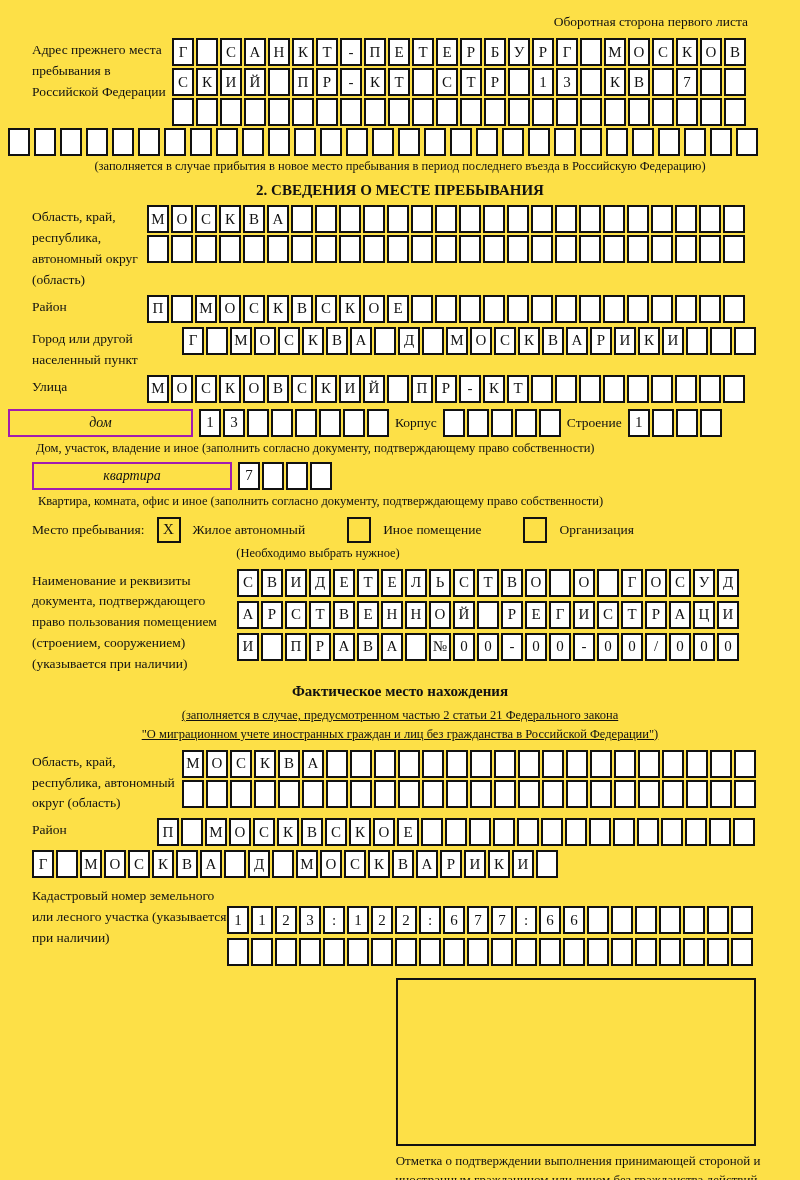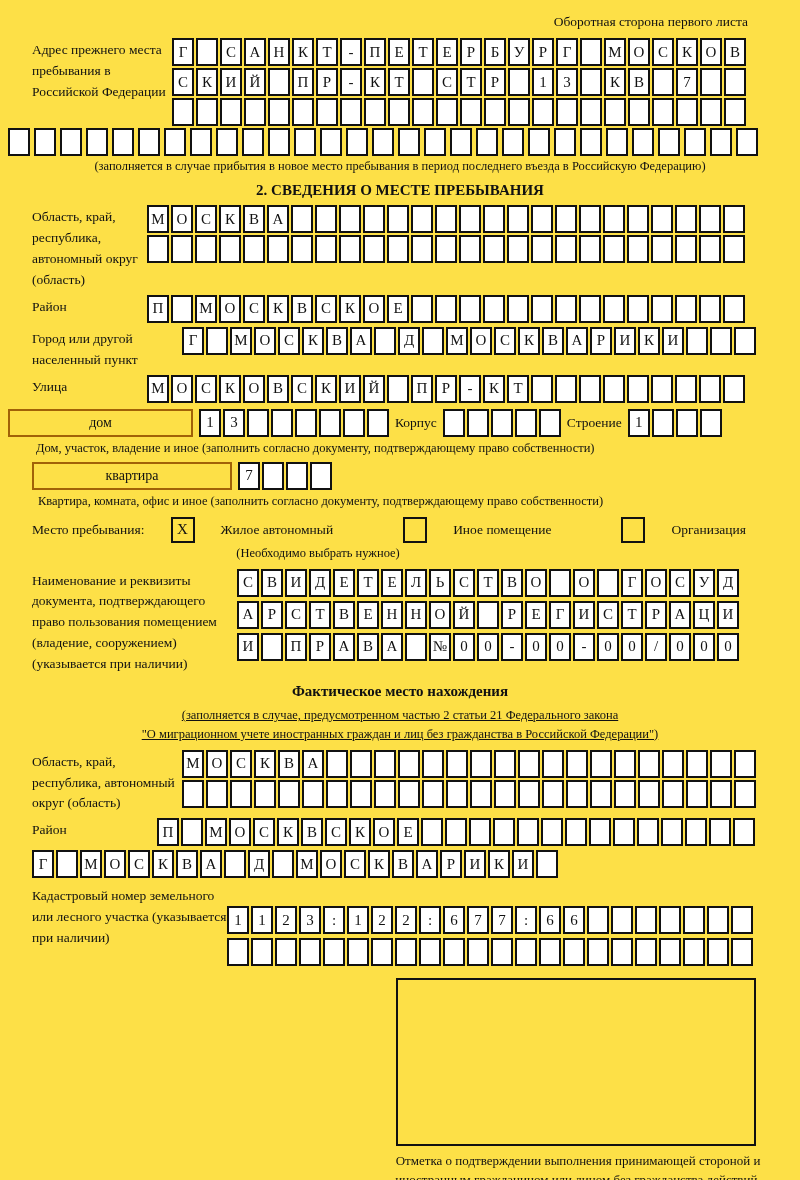--- a/index.html
+++ b/index.html
@@ -24,27 +24,27 @@
     font-size:15px; line-height:1; background:#fff;
   }
   .fullrow { margin-left:0; margin-top:2px; }
 
   .note { font-size:12.5px; margin-top:3px; }
   .center { text-align:center; }
   .sec-title { text-align:center; font-weight:bold; font-size:15px; margin-top:8px; }
 
   .house-row { display:flex; align-items:center; gap:6px; margin-top:6px; }
   .wide-cell {
-    box-sizing:border-box; height:28px; border:2px solid #a16207;
-    display:flex; align-items:center; justify-content:center; font-size:14px; flex:0 0 auto;
+    box-sizing:border-box; height:28px; border:2px solid #a21caf;
+    display:flex; align-items:center; justify-content:center; font-size:14px; flex:0 0 auto;font-style:italic;
   }
   .inline-lbl { font-size:13.5px; flex:0 0 auto; }
   .lnote { font-size:12.5px; margin-left:24px; margin-top:4px; }
 
-  .chk-row { display:flex; align-items:center; gap:26px; margin-left:24px; margin-top:8px; font-size:13.5px; }
+  .chk-row { display:flex; align-items:center; gap:12px; margin-left:24px; margin-top:8px; font-size:13.5px; }
   .chk {
     box-sizing:border-box; width:24px; height:26px; border:2px solid #111;
     display:flex; align-items:center; justify-content:center; font-size:15px; flex:0 0 auto;
   }
   .sp18 { width:18px; flex:0 0 auto; }
 
   .fact-note { font-size:12.5px; text-align:center; line-height:1.5;text-decoration:underline; }
 
   .stamp-box {
     box-sizing:border-box; width:360px; height:168px; border:2px solid #111;
@@ -380,21 +380,21 @@
     <span class="sp18"></span>
     <span class="chk"></span>
     <span>Иное помещение</span>
     <span class="sp18"></span>
     <span class="chk"></span>
     <span>Организация</span>
   </div>
   <div class="note" style="width:620px;text-align:center">(Необходимо выбрать нужное)</div>
 
   <div class="frow mt8">
-    <div class="flabel w205">Наименование и реквизиты документа, подтверждающего право пользования помещением (владение, сооружением) (указывается при наличии)</div>
+    <div class="flabel w205">Наименование и реквизиты документа, подтверждающего право пользования помещением (строением, сооружением) (указывается при наличии)</div>
     <div class="rows" style="gap:4px">
       <div class="boxrow">
           <span class="cb">С</span>
           <span class="cb">В</span>
           <span class="cb">И</span>
           <span class="cb">Д</span>
           <span class="cb">Е</span>
           <span class="cb">Т</span>
           <span class="cb">Е</span>
           <span class="cb">Л</span>

